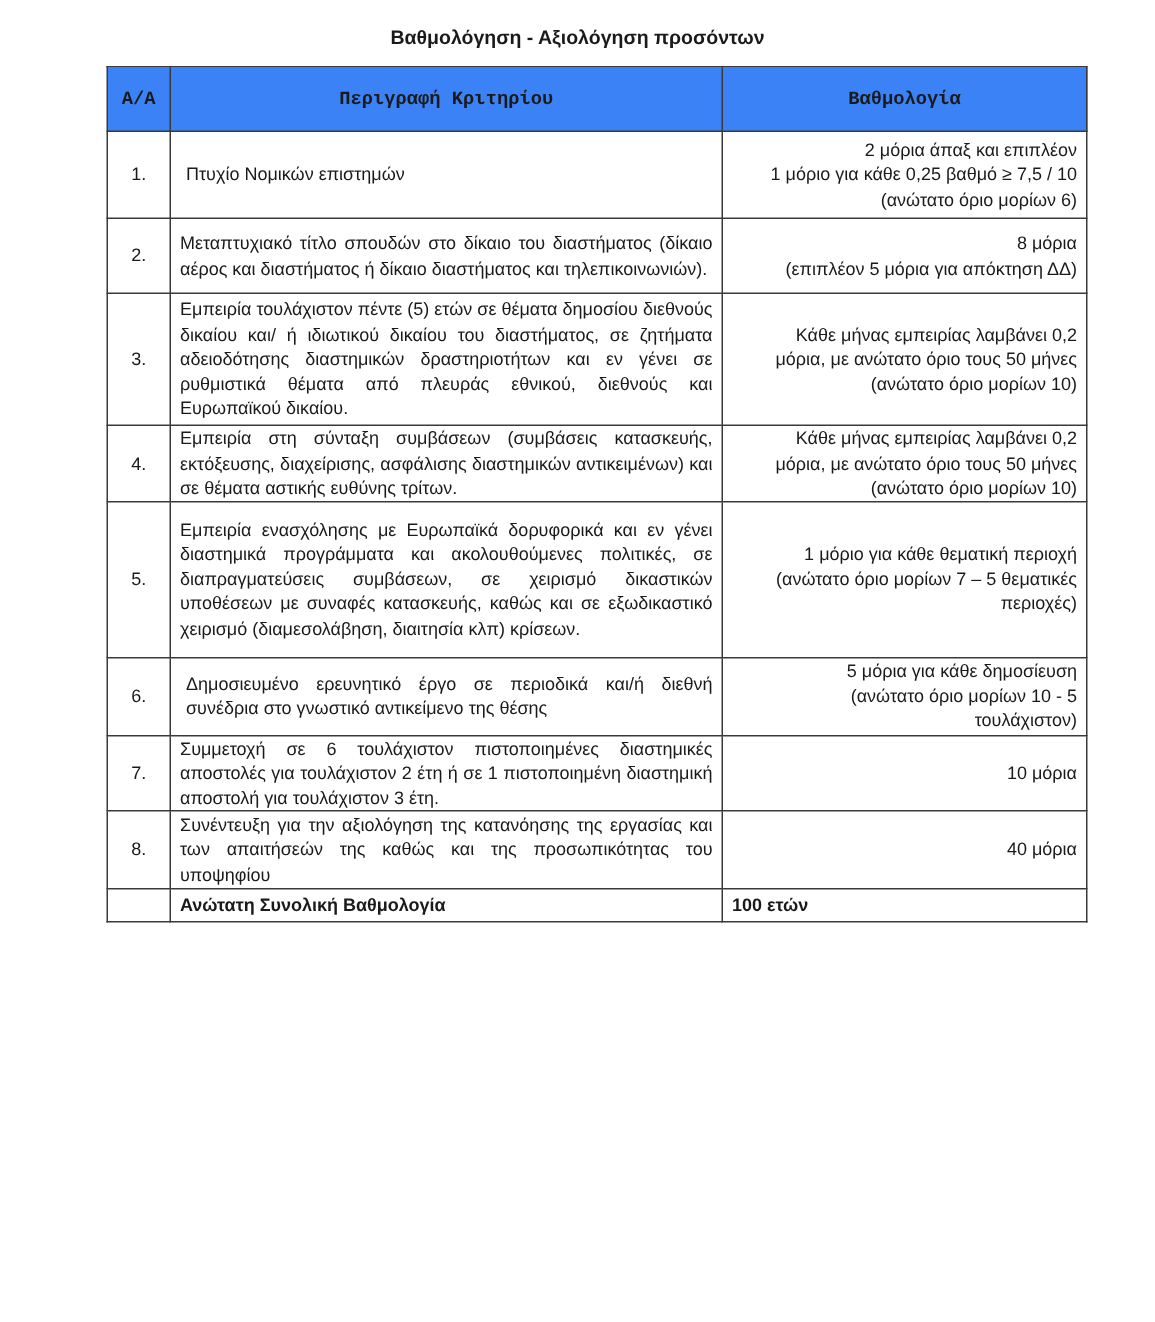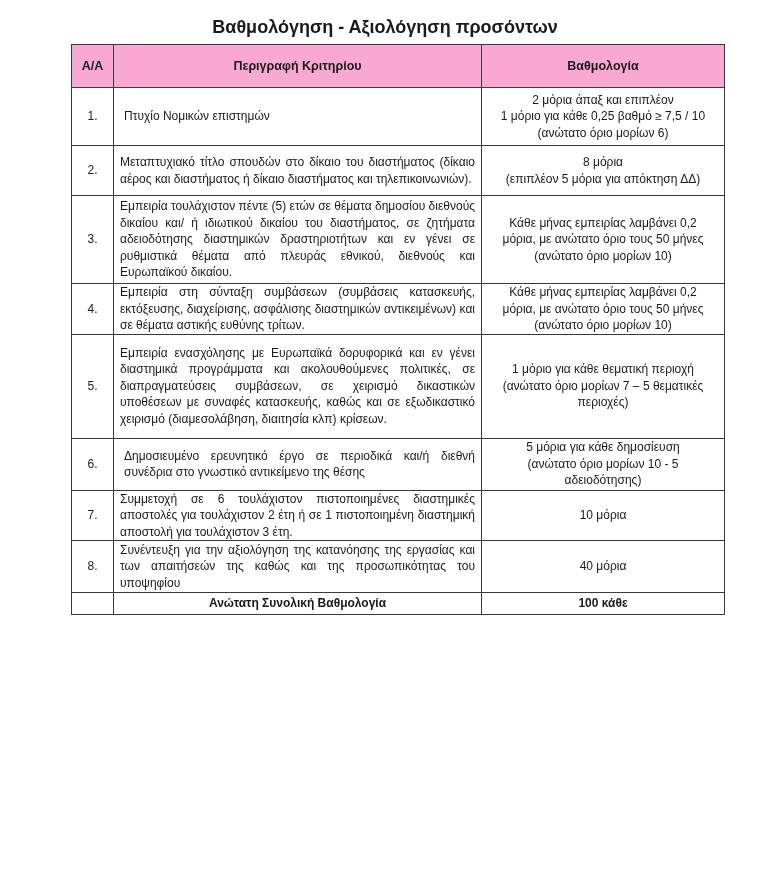--- a/index.html
+++ b/index.html
@@ -15,21 +15,21 @@
     font-family: "Liberation Sans", "DejaVu Sans", sans-serif;
     color: #1a1a1a;
   }
   .doc-title {
     position: absolute;
     left: 0;
     width: 770px;
     top: 17px;
     text-align: center;
     font-weight: bold;
-    font-size: 18px;
+    font-size: 13px;
     letter-spacing: 0;
   }
   table.criteria {
     position: absolute;
     left: 71px;
     top: 44px;
     width: 653px;
     border-collapse: collapse;
     table-layout: fixed;
     font-size: 12px;
@@ -37,49 +37,50 @@
   }
   table.criteria col.c-num { width: 42px; }
   table.criteria col.c-desc { width: 368px; }
   table.criteria col.c-score { width: 243px; }
   table.criteria th, table.criteria td {
     border: 1.3px solid #3a3a3a;
     vertical-align: middle;
     padding: 0 6px;
   }
   table.criteria thead th {
-    background: #f9a8d4;
+    background: #3b82f6;
     font-weight: bold;
     font-size: 12.5px;
     height: 42px;
     text-align: center;
+    font-family: Liberation Mono, monospace;
   }
   td.num {
     text-align: center;
     padding: 0;
   }
   td.desc {
     text-align: justify;
     text-align-last: left;
   }
   td.desc.indent { padding-left: 10px; }
-  td.score { text-align: center; }
+  td.score { text-align: right; }
   .score-line { display: block; white-space: nowrap; }
   tr.r1 td { height: 57px; }
   tr.r2 td { height: 49px; }
   tr.r3 td { height: 87px; }
   tr.r4 td { height: 48px; }
   tr.r5 td { height: 103px; }
   tr.r6 td { height: 51px; }
   tr.r7 td { height: 49px; }
   tr.r8 td { height: 51px; }
   tr.total td {
     height: 21px;
     font-weight: bold;
-    text-align: center;
+    text-align: left;
   }
 </style>
 </head>
 <body>
 
 <div class="doc-title">Βαθμολόγηση - Αξιολόγηση προσόντων</div>
 
 <table class="criteria">
   <colgroup>
     <col class="c-num">
@@ -137,36 +138,36 @@
         <span class="score-line">(ανώτατο όριο μορίων 7 – 5 θεματικές</span>
         <span class="score-line">περιοχές)</span>
       </td>
     </tr>
     <tr class="r6">
       <td class="num">6.</td>
       <td class="desc indent">Δημοσιευμένο ερευνητικό έργο σε περιοδικά και/ή διεθνή συνέδρια στο γνωστικό αντικείμενο της θέσης</td>
       <td class="score">
         <span class="score-line">5 μόρια για κάθε δημοσίευση</span>
         <span class="score-line">(ανώτατο όριο μορίων 10 - 5</span>
-        <span class="score-line">αδειοδότησης)</span>
+        <span class="score-line">τουλάχιστον)</span>
       </td>
     </tr>
     <tr class="r7">
       <td class="num">7.</td>
       <td class="desc">Συμμετοχή σε 6 τουλάχιστον πιστοποιημένες διαστημικές αποστολές για τουλάχιστον 2 έτη ή σε 1 πιστοποιημένη διαστημική αποστολή για τουλάχιστον 3 έτη.</td>
       <td class="score">
         <span class="score-line">10 μόρια</span>
       </td>
     </tr>
     <tr class="r8">
       <td class="num">8.</td>
       <td class="desc">Συνέντευξη για την αξιολόγηση της κατανόησης της εργασίας και των απαιτήσεών της καθώς και της προσωπικότητας του υποψηφίου</td>
       <td class="score">
         <span class="score-line">40 μόρια</span>
       </td>
     </tr>
     <tr class="total">
       <td></td>
       <td>Ανώτατη Συνολική Βαθμολογία</td>
-      <td>100 κάθε</td>
+      <td>100 ετών</td>
     </tr>
   </tbody>
 </table>
 
 </body></html>

